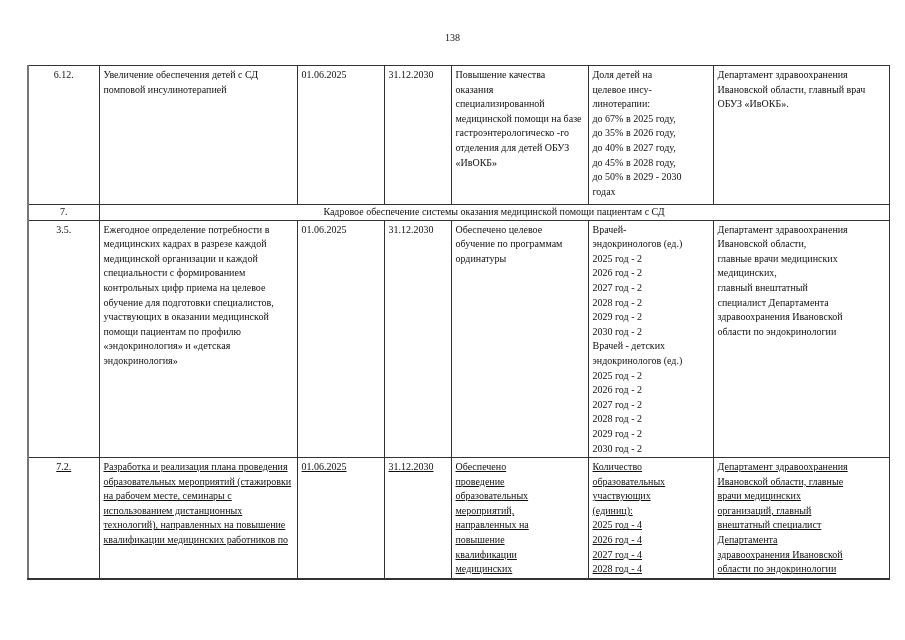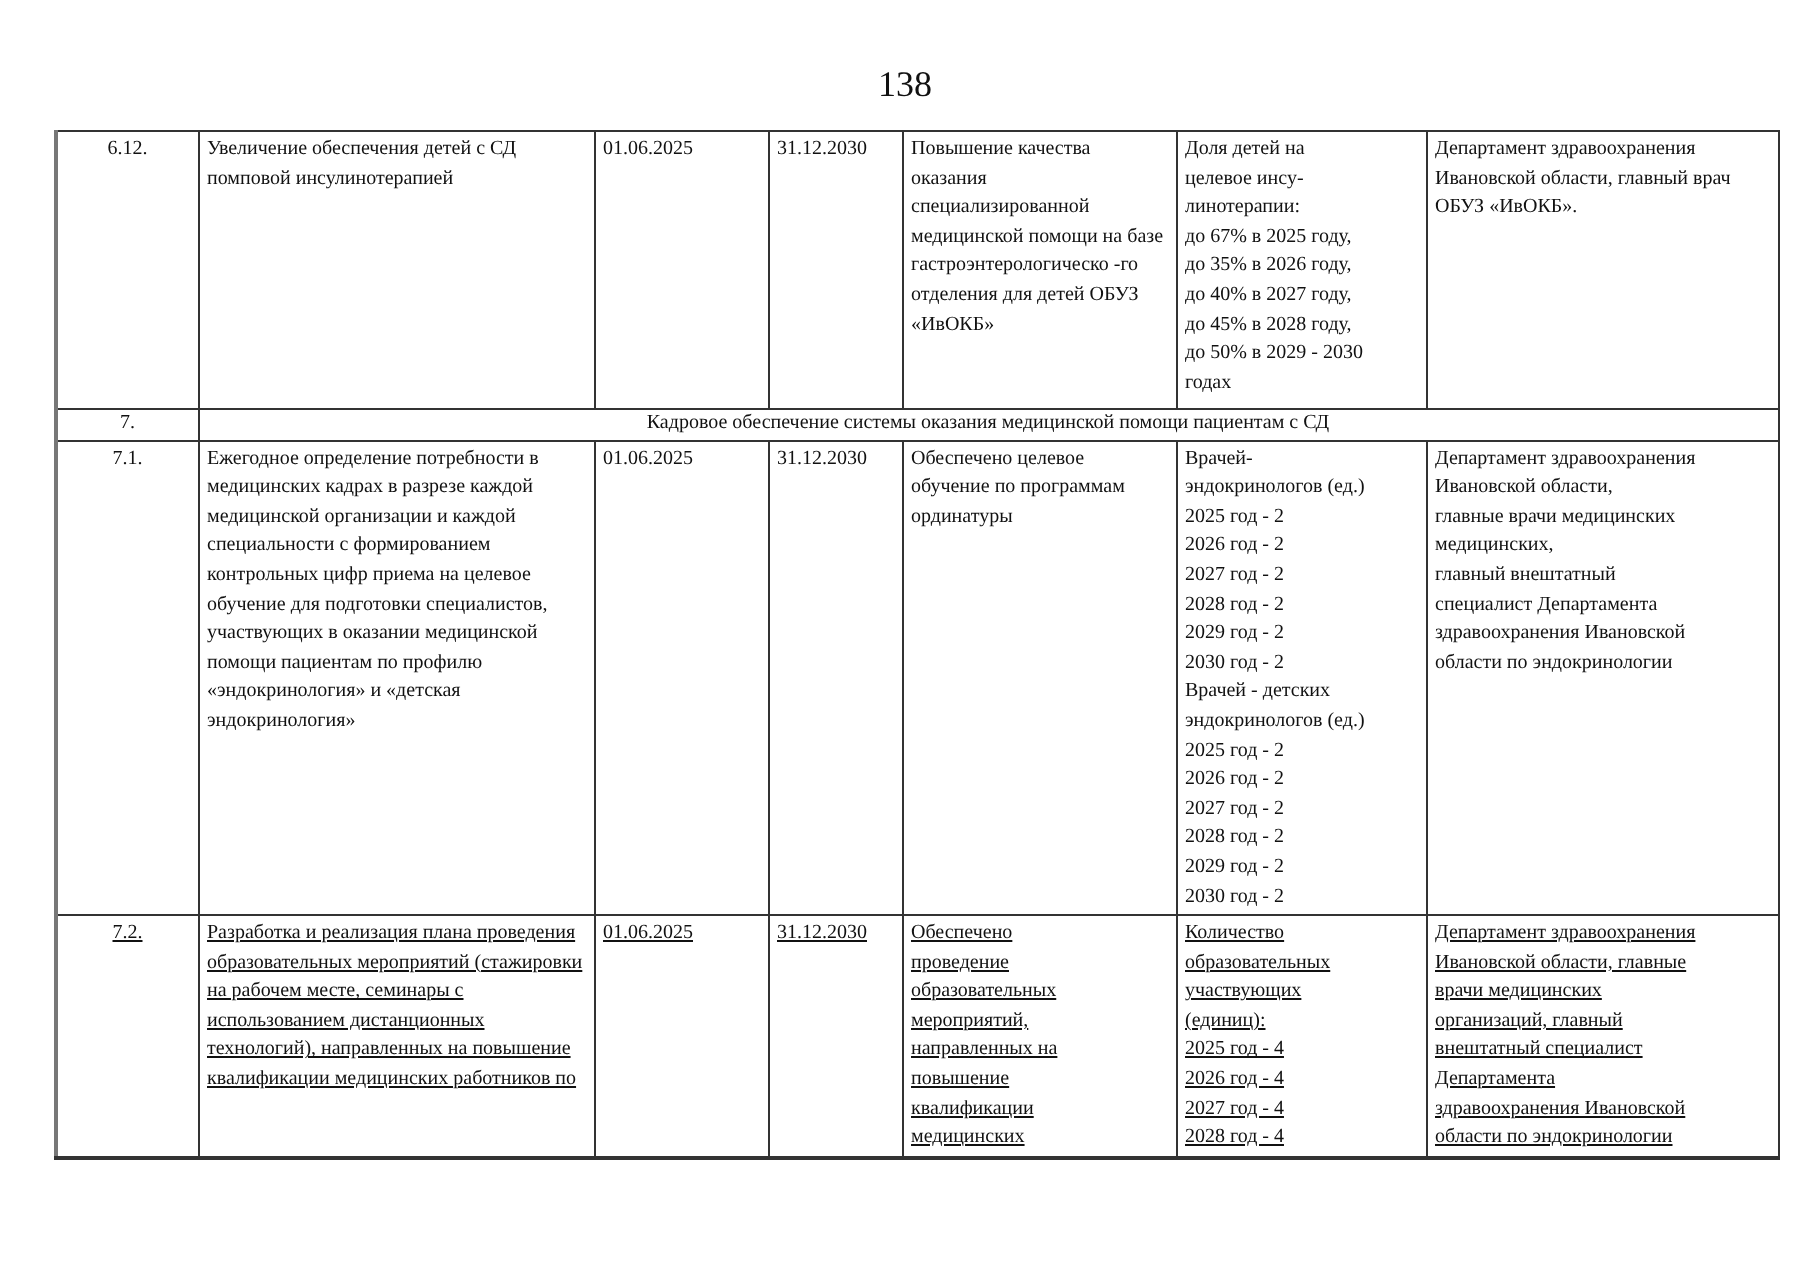--- a/index.html
+++ b/index.html
@@ -1,19 +1,19 @@
 <!DOCTYPE html>
 <html><head>
   <meta charset="utf-8">
   <style>
     html, body { margin: 0; padding: 0; background: #ffffff; }
     body { width: 905px; height: 640px; position: relative; overflow: hidden;
            font-family: "Liberation Serif", "DejaVu Serif", serif; color: #111; }
     .page-num { position: absolute; top: 32px; left: 0; width: 905px; text-align: center;
-                font-size: 18px; }
+                font-size: 10px; }
     table { position: absolute; left: 27px; top: 65px; border-collapse: collapse;
             table-layout: fixed; width: 861px; font-size: 10px; line-height: 14.6px; border-radius: 22px; }
     td { border: 1px solid #333; vertical-align: top; padding: 2px 4px 1px 4px;
          white-space: normal; overflow: hidden; }
     table { border-left: 2px solid #777; }
     td.num { text-align: center; }
     td.section { text-align: center; padding: 0 4px; }
     tr.r1 td { height: 135px; }
     tr.r2 td { height: 11px; }
     tr.r3 td { height: 233px; }
@@ -54,21 +54,21 @@
         <span class="line">до 50% в 2029 - 2030</span>
         <span class="line">годах</span>
       </td>
       <td>Департамент здравоохранения Ивановской области, главный врач ОБУЗ «ИвОКБ».</td>
     </tr>
     <tr class="r2">
       <td class="num section">7.</td>
       <td class="section" colspan="6">Кадровое обеспечение системы оказания медицинской помощи пациентам с СД</td>
     </tr>
     <tr class="r3">
-      <td class="num">7.1.</td>
+      <td class="num">3.5.</td>
       <td>Ежегодное определение потребности в медицинских кадрах в разрезе каждой медицинской организации  и каждой специальности  с формированием контрольных цифр приема на целевое обучение для подготовки специалистов, участвующих в оказании медицинской помощи пациентам по профилю «эндокринология» и «детская эндокринология»</td>
       <td>01.06.2025</td>
       <td>31.12.2030</td>
       <td>Обеспечено целевое обучение по программам ординатуры</td>
       <td>
         <span class="line">Врачей-</span>
         <span class="line">эндокринологов (ед.)</span>
         <span class="line">2025 год - 2</span>
         <span class="line">2026 год - 2</span>
         <span class="line">2027 год - 2</span>

